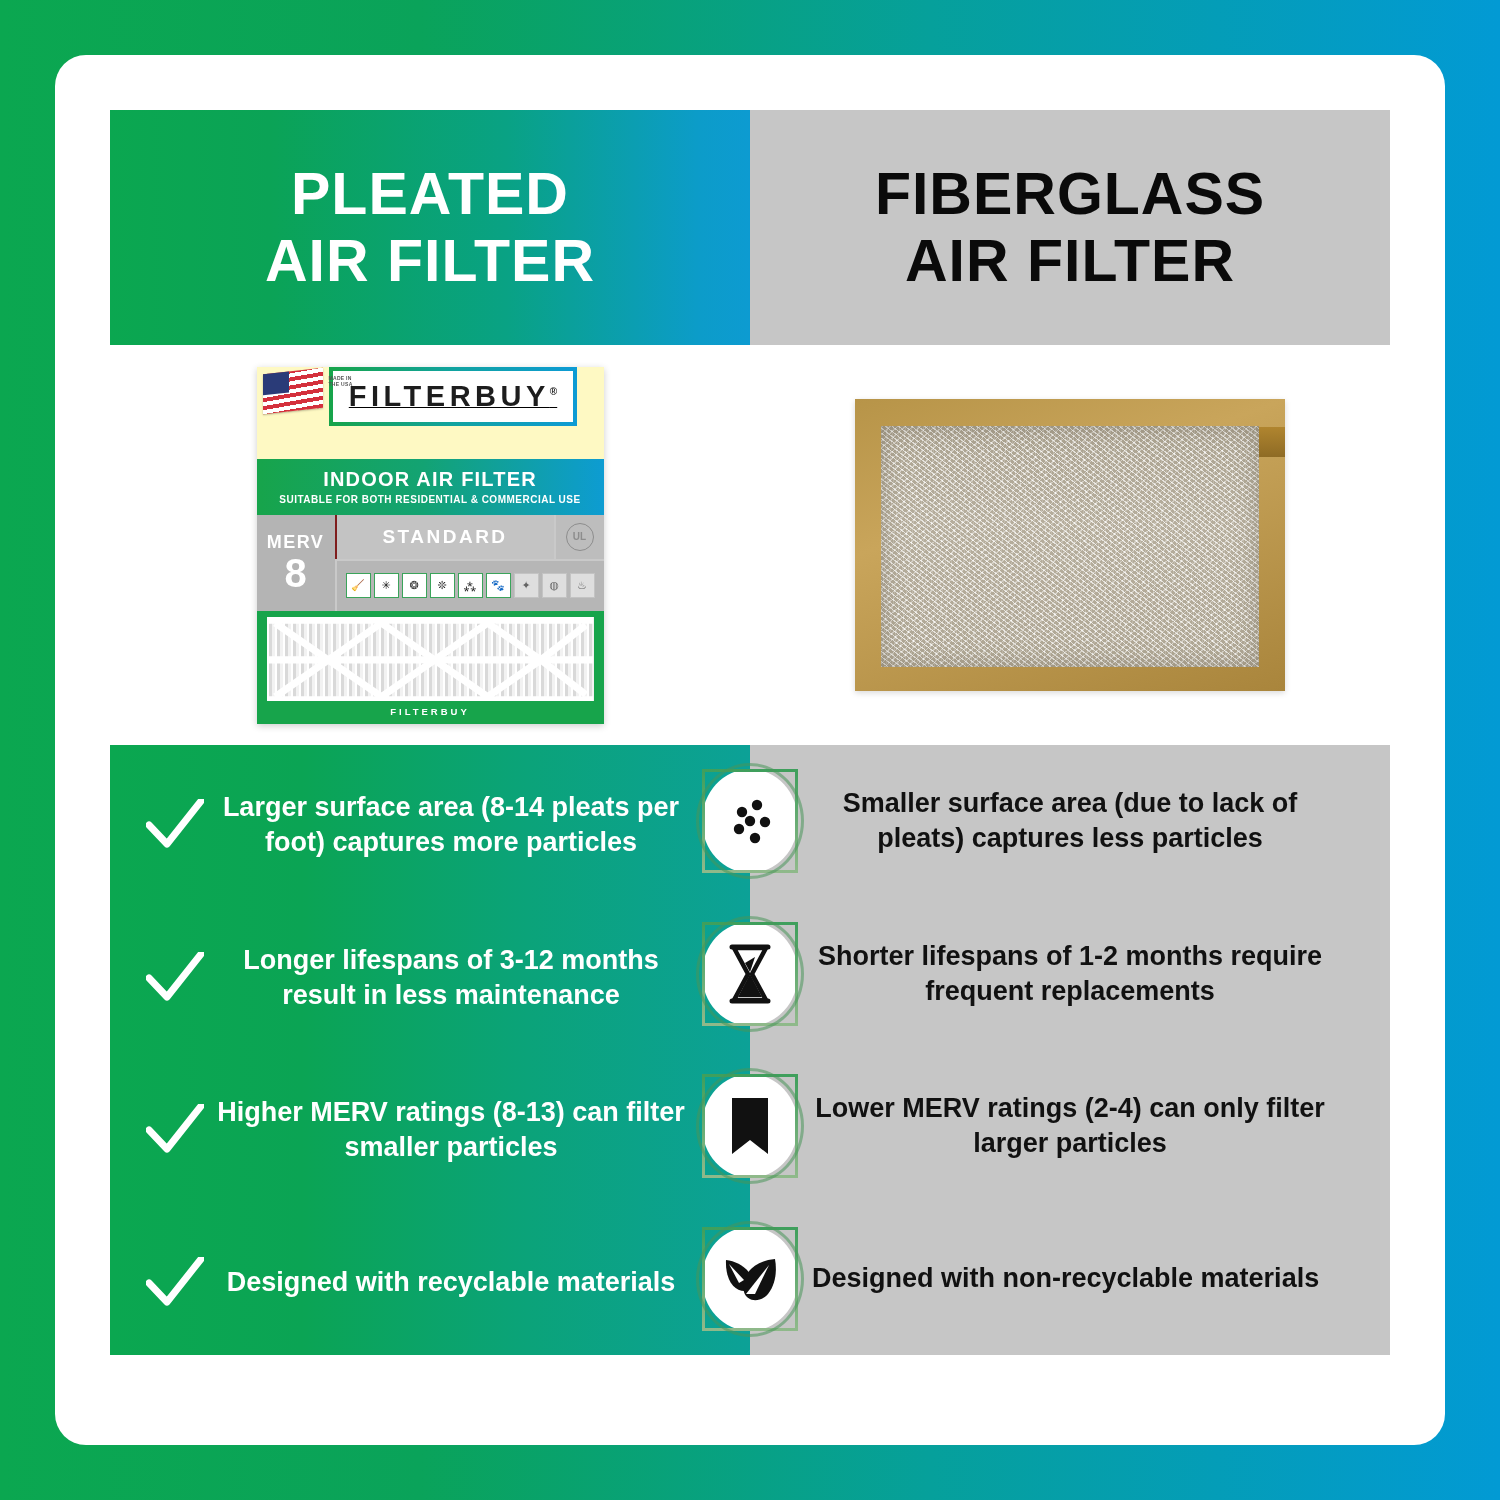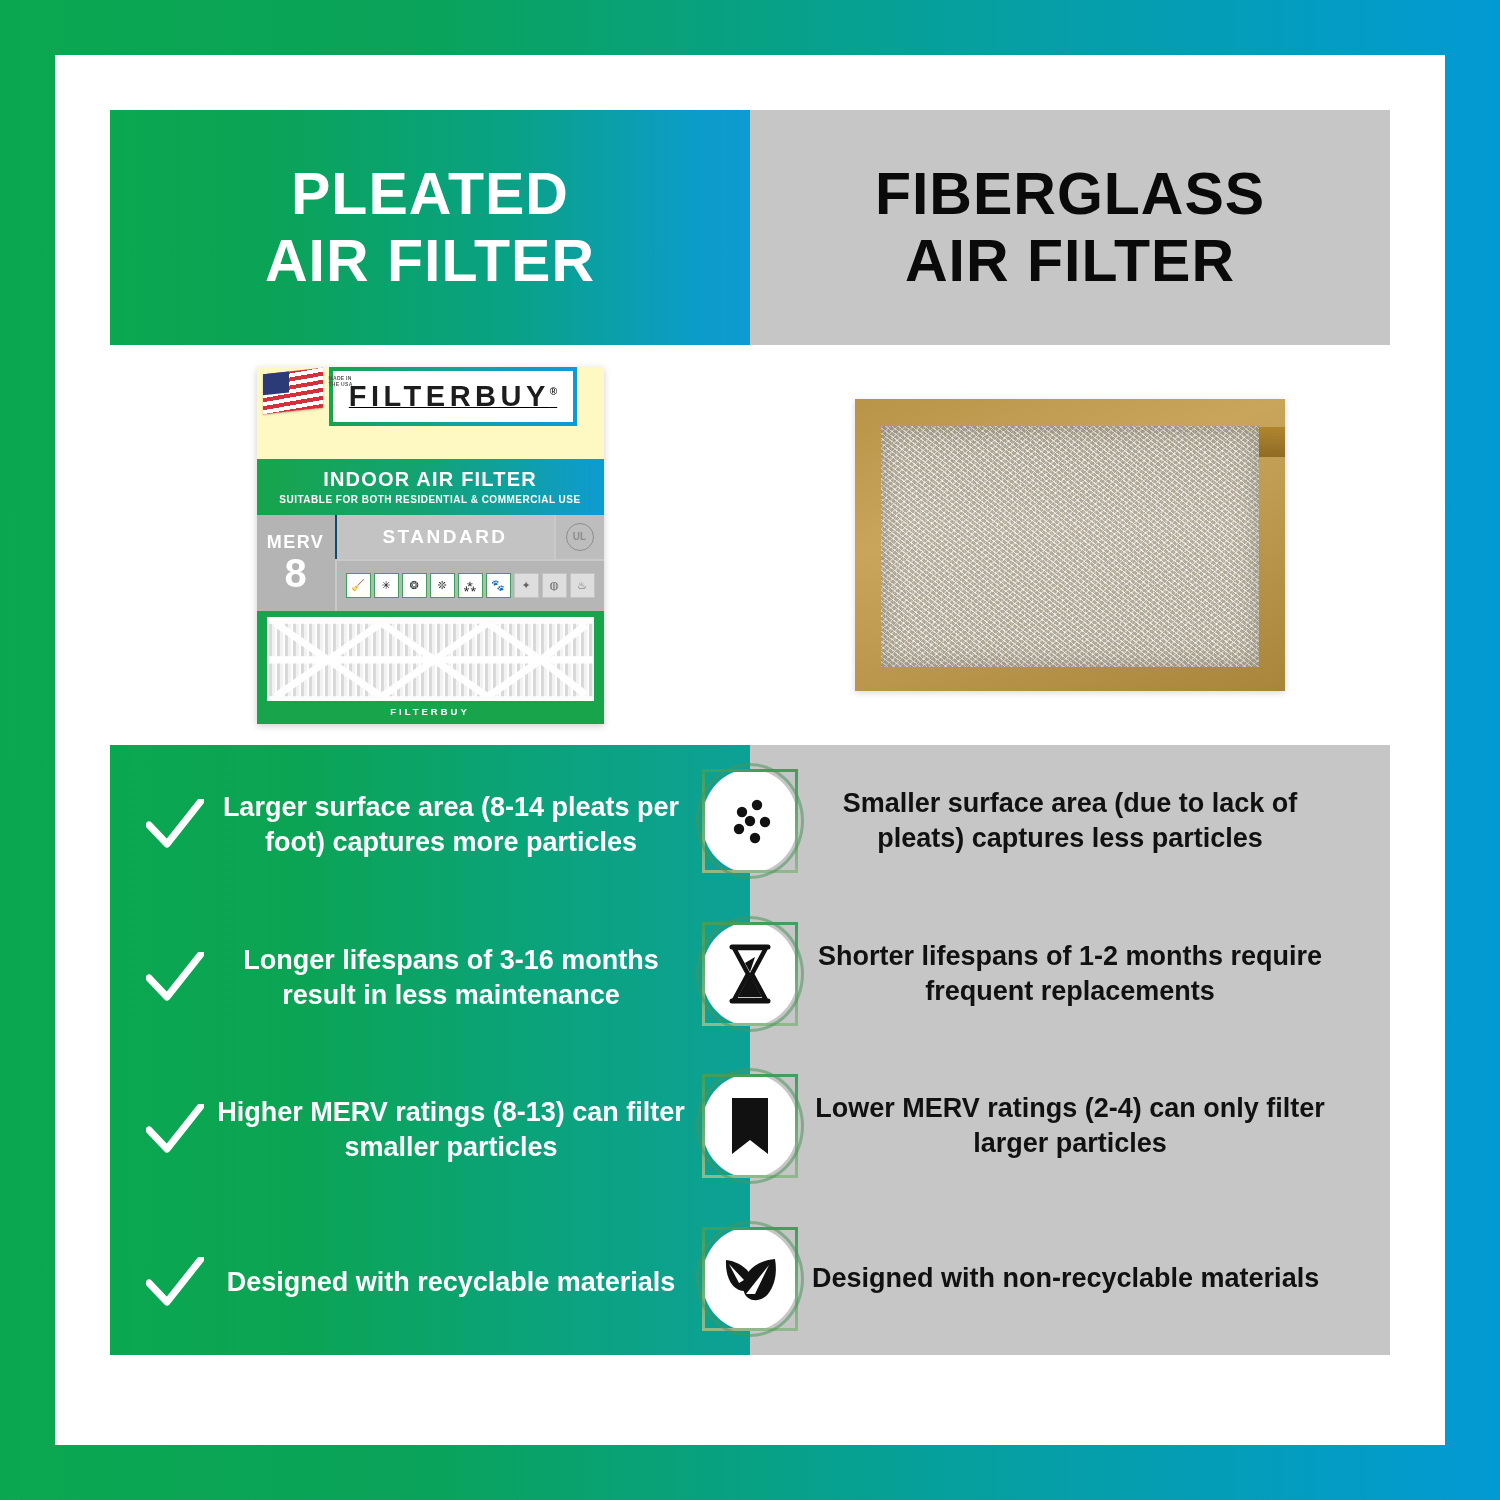--- a/index.html
+++ b/index.html
@@ -22,20 +22,21 @@
     padding: 55px;
   }
 
   .inner-card {
     position: relative;
     width: 100%;
     height: 100%;
     background: #ffffff;
     box-sizing: border-box;
     padding: 55px;
+    border-radius: 31px;
   }
 
   
   .header-row {
     display: flex;
     width: 100%;
     height: 235px;
   }
   .header-cell {
     flex: 1 1 50%;
@@ -157,21 +158,21 @@
     background: #b4b4b4;
     color: #fff;
     display: flex;
     flex-direction: column;
     align-items: center;
     justify-content: center;
   }
   .fb-merv-label { font-size: 18px; font-weight: bold; letter-spacing: 1.5px; }
   .fb-merv-num { font-size: 40px; font-weight: bold; line-height: 1; }
   .fb-mid-right { flex: 1; display: flex; flex-direction: column; }
-  .fb-std-row { display: flex; height: 44px; border-left: 2px solid #0c4a6e; }
+  .fb-std-row { display: flex; height: 44px; border-left: 2px solid #7f1d1d; }
   .fb-std {
     flex: 1;
     background: #c3c3c3;
     color: #fff;
     font-size: 19px;
     font-weight: bold;
     letter-spacing: 2.5px;
     display: flex; align-items: center; justify-content: center;
   }
   .fb-ul {
@@ -476,21 +477,21 @@
         </div>
       </div>
 
       <div class="crow">
         <div class="c-left">
           <div class="check">
             <svg width="58" height="52" viewBox="0 0 58 52">
                 <path d="M3 26 L21 45 L55 2" fill="none" stroke="#ffffff" stroke-width="7" stroke-linecap="round" stroke-linejoin="round"></path>
               </svg>
           </div>
-          <div class="c-left-text">Longer lifespans of 3-16 months result in less maintenance</div>
+          <div class="c-left-text">Longer lifespans of 3-12 months result in less maintenance</div>
         </div>
         <div class="icon-circle">
           <svg width="54" height="62" viewBox="0 0 54 62">
             <path d="M9 4 H45 M9 58 H45" stroke="#111" stroke-width="5" stroke-linecap="round"></path>
             <path d="M11 5 L43 5 L29 31 L43 57 L11 57 L25 31 Z" fill="none" stroke="#111" stroke-width="4.5" stroke-linejoin="round"></path>
             <path d="M27 31 L39 54 L15 54 Z" fill="#111"></path>
             <path d="M27 29 L32 14 L22 20 Z" fill="#111"></path>
           </svg>
         </div>
         <div class="c-right">

